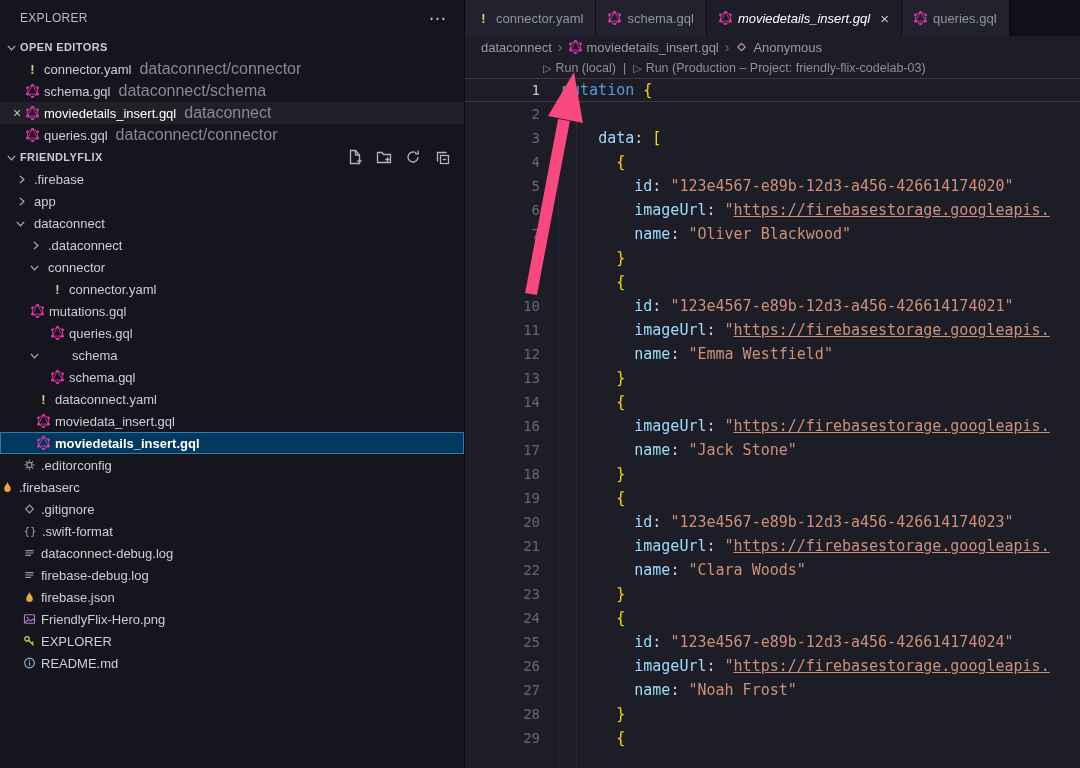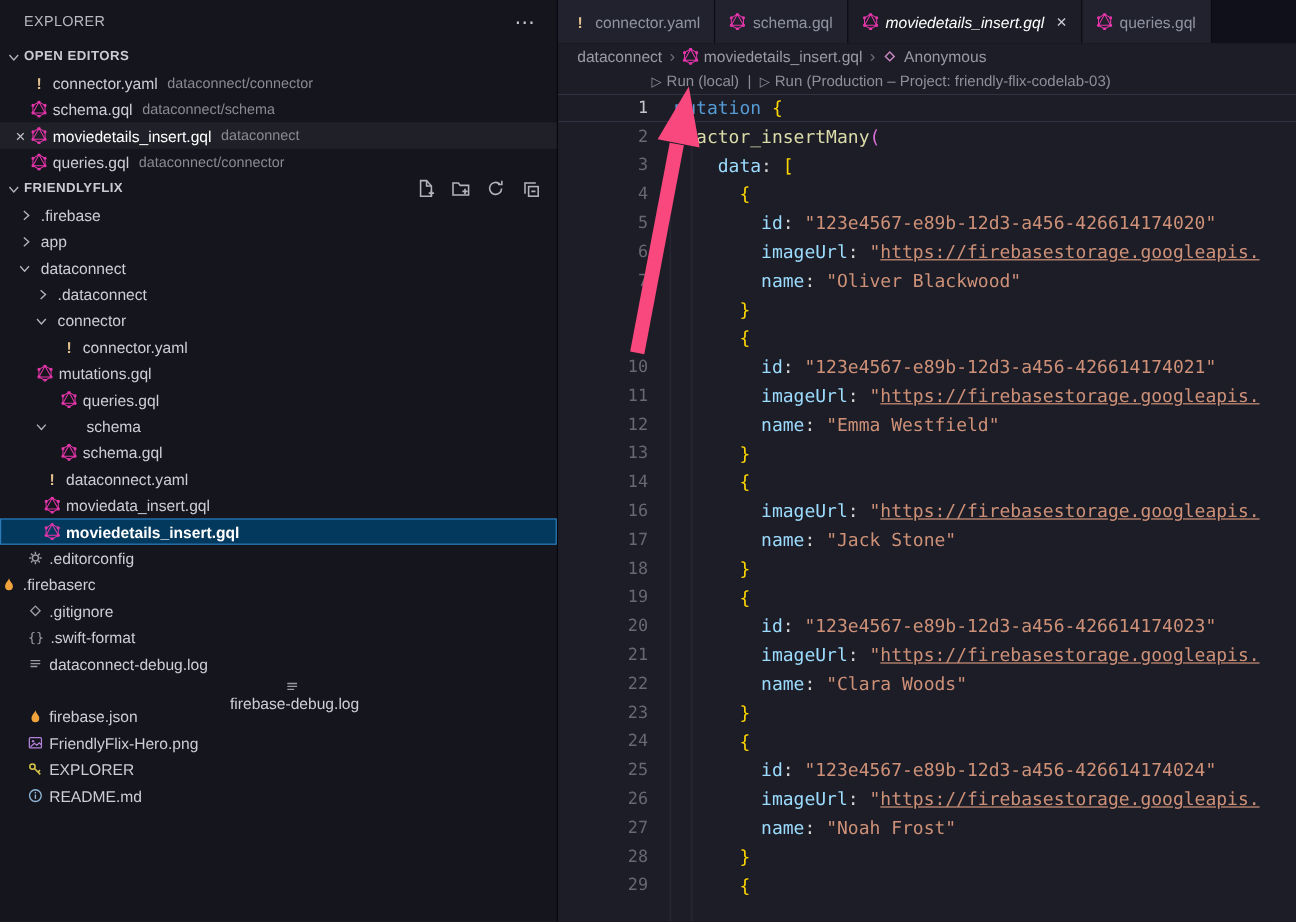--- a/index.html
+++ b/index.html
@@ -16,21 +16,21 @@
   .chev-wrap{width:16px;height:16px;display:flex;align-items:center;justify-content:center;flex:none;}
   .chev-exp{transform:rotate(90deg);}
   .header-actions{position:absolute;right:14px;top:3px;display:flex;gap:13px;}
   .header-actions .act{width:16px;height:16px;cursor:pointer;}
 
   .oe-row{height:22px;display:flex;align-items:center;font-size:13px;color:#cdcdd5;padding-left:8px;cursor:pointer;}
   .oe-row.active{background:rgba(255,255,255,.05);}
   .close-slot{width:18px;flex:none;color:#c2c2cc;font-size:14px;text-align:center;line-height:1;}
   .oe-name{margin-left:5px;white-space:nowrap;}
   .oe-row.active .oe-name{color:#fff;}
-  .oe-detail{margin-left:8px;font-size:12px;color:#8a8a95;white-space:nowrap;overflow:hidden;}
+  .oe-detail{margin-left:8px;font-size:16px;color:#8a8a95;white-space:nowrap;overflow:hidden;}
 
   .tree-row{height:22px;display:flex;align-items:center;font-size:13px;color:#cdcdd5;cursor:pointer;
             border:1px solid transparent;box-sizing:border-box;}
   .tree-row.selected{background:#04395e;border-color:#2d7ab9;color:#fff;font-weight:600;}
   .fname{margin-left:5px;white-space:nowrap;}
 
   .fi{width:13px;height:14px;flex:none;display:inline-block;vertical-align:middle;}
   .warn{color:#e2c08d;font-weight:700;font-size:13px;width:13px;text-align:center;display:inline-block;flex:none;}
   .braces-ic{color:#9a9aa4;font-family:"DejaVu Sans Mono",monospace;font-size:11px;width:14px;text-align:center;flex:none;}
 
@@ -351,21 +351,21 @@
         <div class="tree-row" style="padding-left: 22px;">
           <span class="braces-ic">{}</span>
           <span class="fname">.swift-format</span>
         </div>
         <div class="tree-row" style="padding-left: 22px;">
           <svg class="fi" viewBox="0 0 16 16">
             <path d="M3 5h10M3 8h10M3 11h7" stroke="#9a9aa4" stroke-width="1.4"></path>
           </svg>
           <span class="fname">dataconnect-debug.log</span>
         </div>
-        <div class="tree-row" style="padding-left: 22px; flex-direction: column;">
+        <div class="tree-row" style="padding-left: 22px;">
           <svg class="fi" viewBox="0 0 16 16">
             <path d="M3 5h10M3 8h10M3 11h7" stroke="#9a9aa4" stroke-width="1.4"></path>
           </svg>
           <span class="fname">firebase-debug.log</span>
         </div>
         <div class="tree-row" style="padding-left: 22px;">
           <svg class="fi" viewBox="0 0 16 16">
             <path fill="#f0a33c" d="M8 1c.4 3-4 5-4 9a4 4 0 0 0 8 0C12 6.5 8.4 5.5 8 1Z"></path>
           </svg>
           <span class="fname">firebase.json</span>
@@ -501,21 +501,21 @@
         <span class="play">▷</span>
         <span>Run (Production – Project: friendly-flix-codelab-03)</span>
       </span>
     </div>
 
     <div class="code" id="code">
       <div class="guide" style="left:93px"></div>
       <div class="guide" style="left:111px"></div>
       <div id="code-lines">
           <div class="line cur"><span class="ln">1</span><span class="lc"><span class="tk-kw">mutation</span><span class="tk-pl"> </span><span class="tk-b1">{</span></span></div>
-          <div class="line"><span class="ln">2</span><span class="lc"><span class="tk-pl">  </span><span class="tk-fn">actor_insertMany</span><span class="tk-b2">(</span></span></div>
+          <div class="line"><span class="ln">2</span></div>
           <div class="line"><span class="ln">3</span><span class="lc"><span class="tk-pl">    </span><span class="tk-prop">data</span><span class="tk-pl">: </span><span class="tk-b1">[</span></span></div>
           <div class="line"><span class="ln">4</span><span class="lc"><span class="tk-pl">      </span><span class="tk-b1">{</span></span></div>
           <div class="line"><span class="ln">5</span><span class="lc"><span class="tk-pl">        </span><span class="tk-prop">id</span><span class="tk-pl">: </span><span class="tk-str">"123e4567-e89b-12d3-a456-426614174020"</span></span></div>
           <div class="line"><span class="ln">6</span><span class="lc"><span class="tk-pl">        </span><span class="tk-prop">imageUrl</span><span class="tk-pl">: </span><span class="tk-str">"</span><span class="tk-url">https://firebasestorage.googleapis.</span></span></div>
           <div class="line"><span class="ln">7</span><span class="lc"><span class="tk-pl">        </span><span class="tk-prop">name</span><span class="tk-pl">: </span><span class="tk-str">"Oliver Blackwood"</span></span></div>
           <div class="line"><span class="ln">8</span><span class="lc"><span class="tk-pl">      </span><span class="tk-b1">}</span></span></div>
           <div class="line"><span class="ln">9</span><span class="lc"><span class="tk-pl">      </span><span class="tk-b1">{</span></span></div>
           <div class="line"><span class="ln">10</span><span class="lc"><span class="tk-pl">        </span><span class="tk-prop">id</span><span class="tk-pl">: </span><span class="tk-str">"123e4567-e89b-12d3-a456-426614174021"</span></span></div>
           <div class="line"><span class="ln">11</span><span class="lc"><span class="tk-pl">        </span><span class="tk-prop">imageUrl</span><span class="tk-pl">: </span><span class="tk-str">"</span><span class="tk-url">https://firebasestorage.googleapis.</span></span></div>
           <div class="line"><span class="ln">12</span><span class="lc"><span class="tk-pl">        </span><span class="tk-prop">name</span><span class="tk-pl">: </span><span class="tk-str">"Emma Westfield"</span></span></div>

